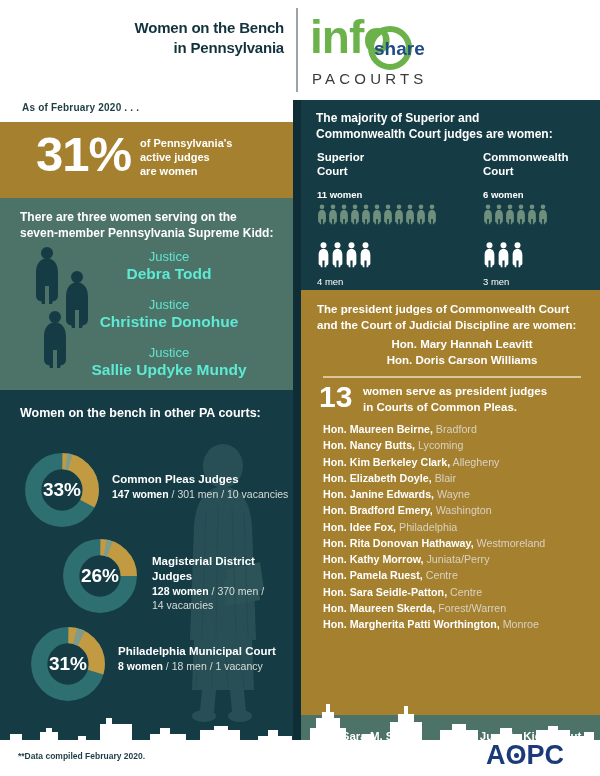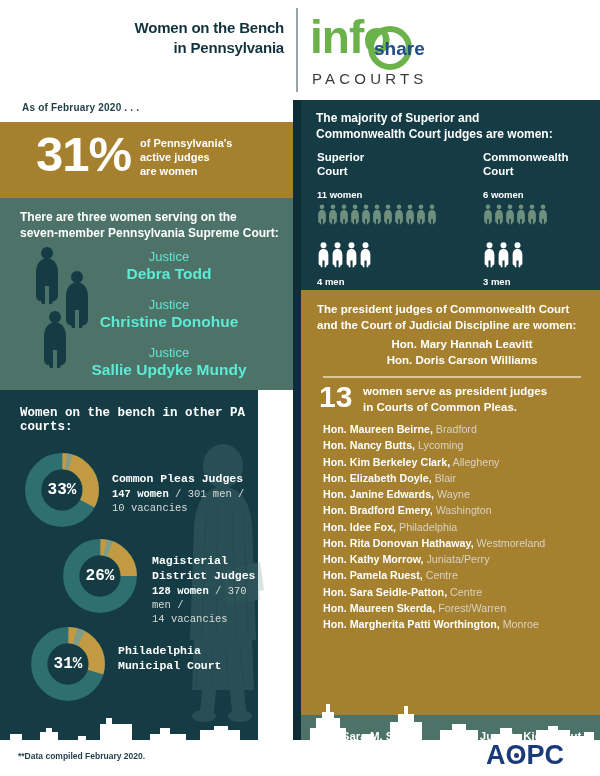--- a/index.html
+++ b/index.html
@@ -74,33 +74,33 @@
   .justice-item{position:absolute;width:222px;text-align:center;color:#5eead4;left:58px;}
   .justice-title{font-size:13px;font-weight:normal;line-height:1.15;opacity:.97;}
   .justice-name{font-size:15.5px;font-weight:bold;line-height:1.2;}
   #just1{top:52px;}
   #just2{top:100px;}
   #just3{top:148px;}
   .robe-fig{position:absolute;}
   .robe-fig svg{display:block;}
 
   #courts-band{
-    position:absolute;left:0;top:290px;width:258px;height:386px;background:#153b44;font-family:Liberation Mono, monospace;
+    position:absolute;left:0;top:290px;width:293px;height:386px;background:#153b44;
   }
   #courts-head{
     position:absolute;left:20px;top:16px;
     color:#ffffff;font-size:12.5px;font-weight:bold;
   }
   #statue{position:absolute;left:168px;top:50px;opacity:.26;}
   .donut-row{position:absolute;}
   .donut{position:relative;}
   .donut-label{
     position:absolute;
     display:flex;align-items:center;justify-content:center;
-    color:#ffffff;font-size:16px;font-weight:bold;
+    color:#ffffff;font-size:19px;font-weight:bold;
     width:100%;height:100%;left:0;top:0;
     pointer-events:none;
   }
   .donut-text{position:absolute;color:#ffffff;}
   .donut-title{font-size:11.5px;font-weight:bold;line-height:1.3;}
   .donut-sub{font-size:10.5px;line-height:1.35;color:#d8dcd9;}
   .donut-sub b{color:#ffffff;font-weight:bold;}
 
   #skyline{position:absolute;left:0;top:700px;width:600px;height:45px;}
   #footer{
@@ -121,21 +121,21 @@
   }
   #sc-head{
     position:absolute;left:15px;top:10px;width:275px;
     color:#ffffff;font-size:12px;font-weight:bold;line-height:1.35;
   }
   .court-group{position:absolute;top:50px;}
   .court-name{color:#ffffff;font-size:11.5px;font-weight:bold;line-height:1.25;}
   .court-count{color:#ffffff;font-size:9.5px;font-weight:bold;margin-top:10px;}
   .people-row{margin-top:4px;display:flex;gap:1px;}
   .people-row.men{margin-top:12px;}
-  .count-below{color:#ffffff;font-size:9.5px;font-weight:bold;margin-top:3px;}
+  .count-below{color:#ffffff;font-size:9.5px;font-weight:normal;margin-top:3px;}
 
   #pres-band{
     position:absolute;left:0;top:190px;width:299px;height:425px;background:#a5802f;
   }
   #pres-head{
     position:absolute;left:16px;top:12px;width:272px;
     color:#ffffff;font-size:11.5px;font-weight:bold;line-height:1.35;
   }
   .pres-name{
     position:absolute;left:25px;width:272px;text-align:center;
@@ -209,21 +209,21 @@
       <div id="pct-desc">
         <div>of Pennsylvania's</div>
         <div>active judges</div>
         <div>are women</div>
       </div>
     </div>
 
     <div id="supreme-band">
       <div id="supreme-head">
         <div>There are three women serving on the</div>
-        <div>seven-member Pennsylvania Supreme Court:</div>
+        <div>seven-member Pennsylvania Supreme Kidd:</div>
       </div>
 
       <div class="robe-fig" style="left:32px;top:48px;">
         <svg width="30" height="62" viewBox="0 0 30 62" aria-hidden="true">
           <circle cx="15" cy="7" r="6" fill="#153b44"></circle>
           <path d="M15 12 C7 13 4 19 4 27 L4 49 C4 53 6 55 9 55 L10 58 L13 58 L13 40 L17 40 L17 58 L20 58 L21 55 C24 55 26 53 26 49 L26 27 C26 19 23 13 15 12 Z" fill="#153b44"></path>
         </svg>
       </div>
       <div class="robe-fig" style="left:62px;top:72px;">
         <svg width="30" height="62" viewBox="0 0 30 62" aria-hidden="true">
@@ -325,20 +325,24 @@
           <svg width="76" height="76" viewBox="0 0 42 42" aria-hidden="true">
             <circle cx="21" cy="21" r="15.9" fill="none" stroke="#2e6f72" stroke-width="9"></circle>
             <circle cx="21" cy="21" r="15.9" fill="none" stroke="#c19a42" stroke-width="9" stroke-dasharray="29.6 70.4" stroke-dashoffset="25"></circle>
             <circle cx="21" cy="21" r="15.9" fill="none" stroke="#7d9c8c" stroke-width="9" stroke-dasharray="3.7 96.3" stroke-dashoffset="21.3"></circle>
           </svg>
           <div class="donut-label">31%</div>
         </div>
       </div>
       <div class="donut-text" style="left:118px;top:254px;">
         <div class="donut-title">Philadelphia Municipal Court</div>
+        <div class="donut-sub">
+          <b>8 women</b>
+          <span> / <span>18 men</span> / <span>1 vacancy</span></span>
+        </div>
       </div>
     </div>
   </div>
 
   <div id="mid-strip"></div>
 
   <div id="right-col">
 
     <div id="sup-comm-band">
       <div id="sc-head">

